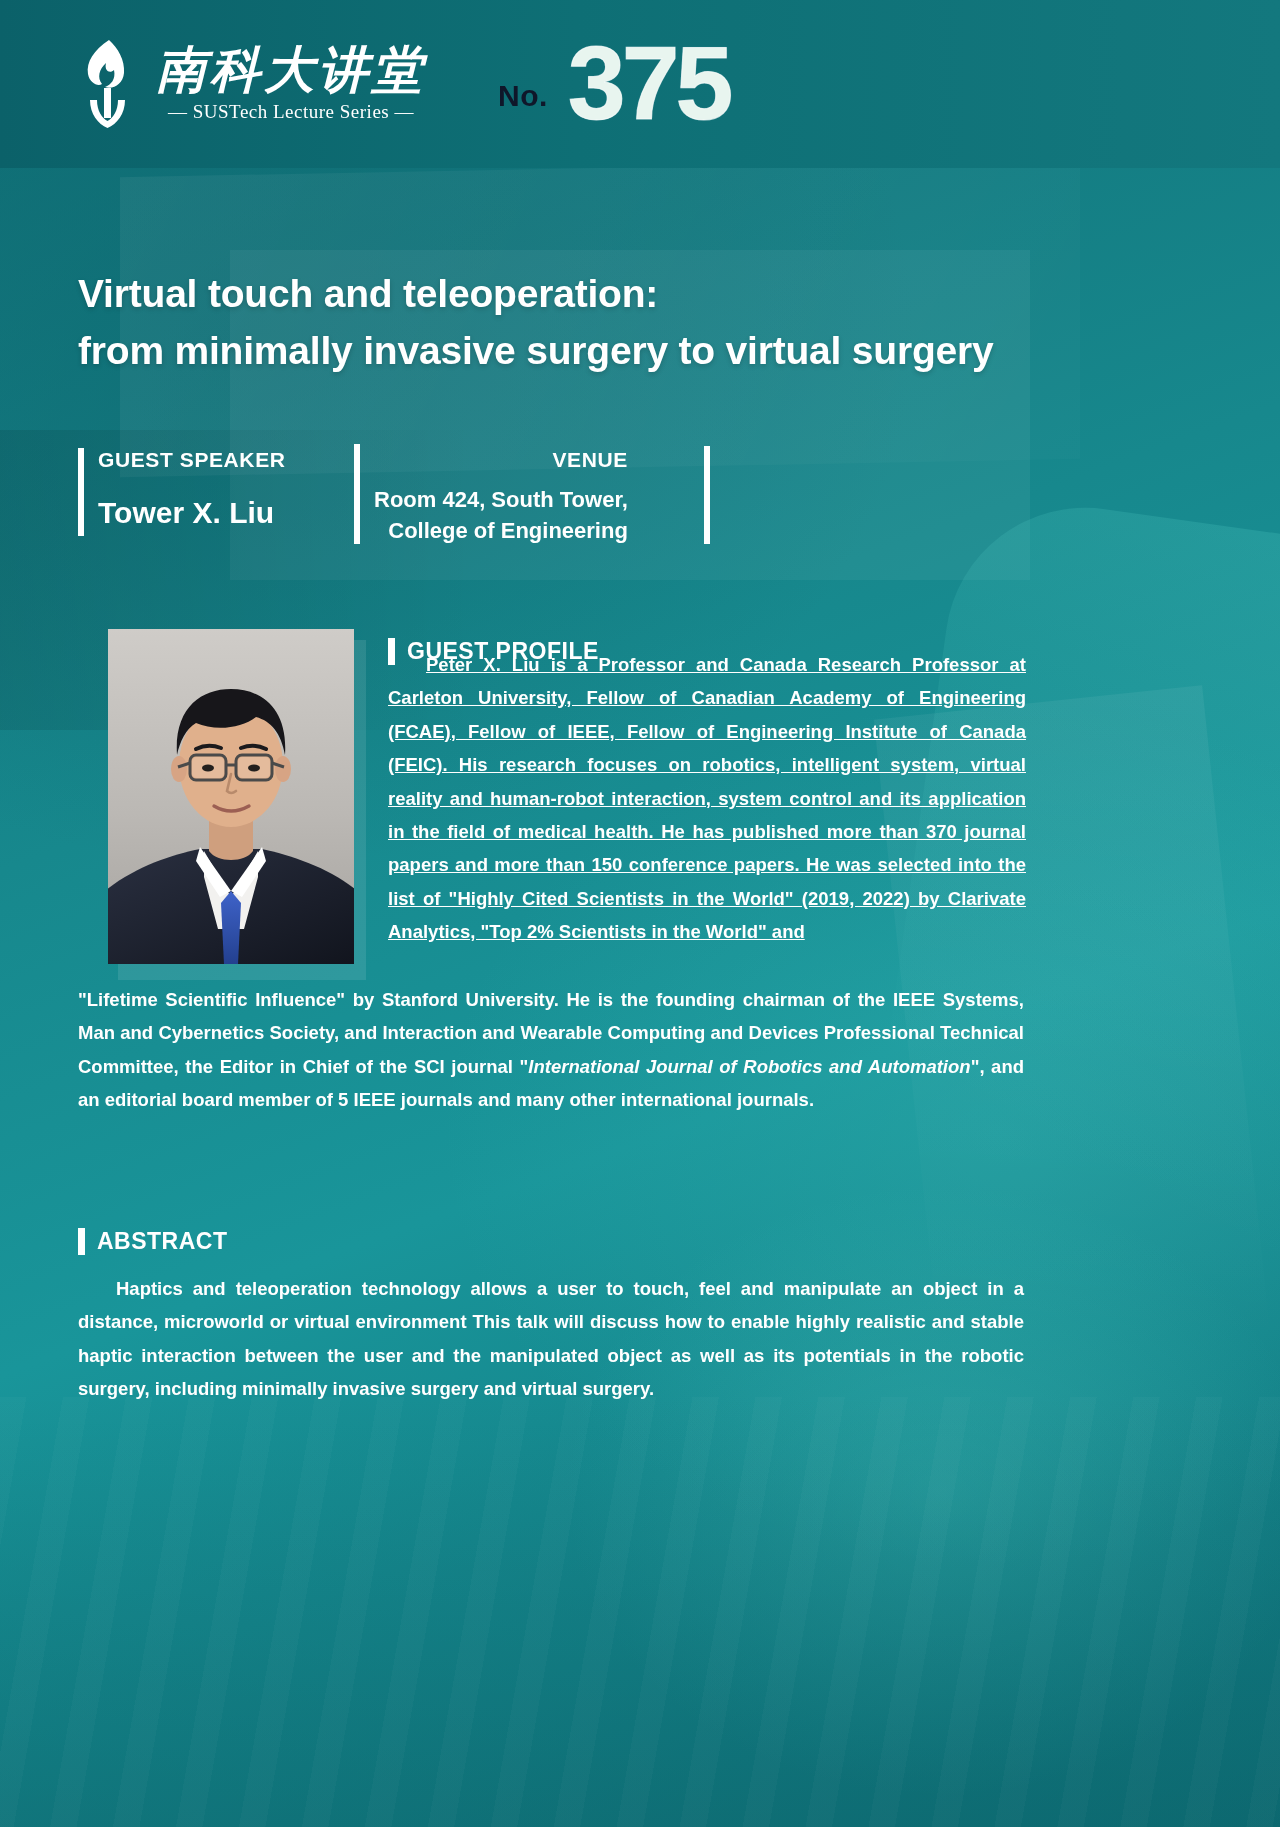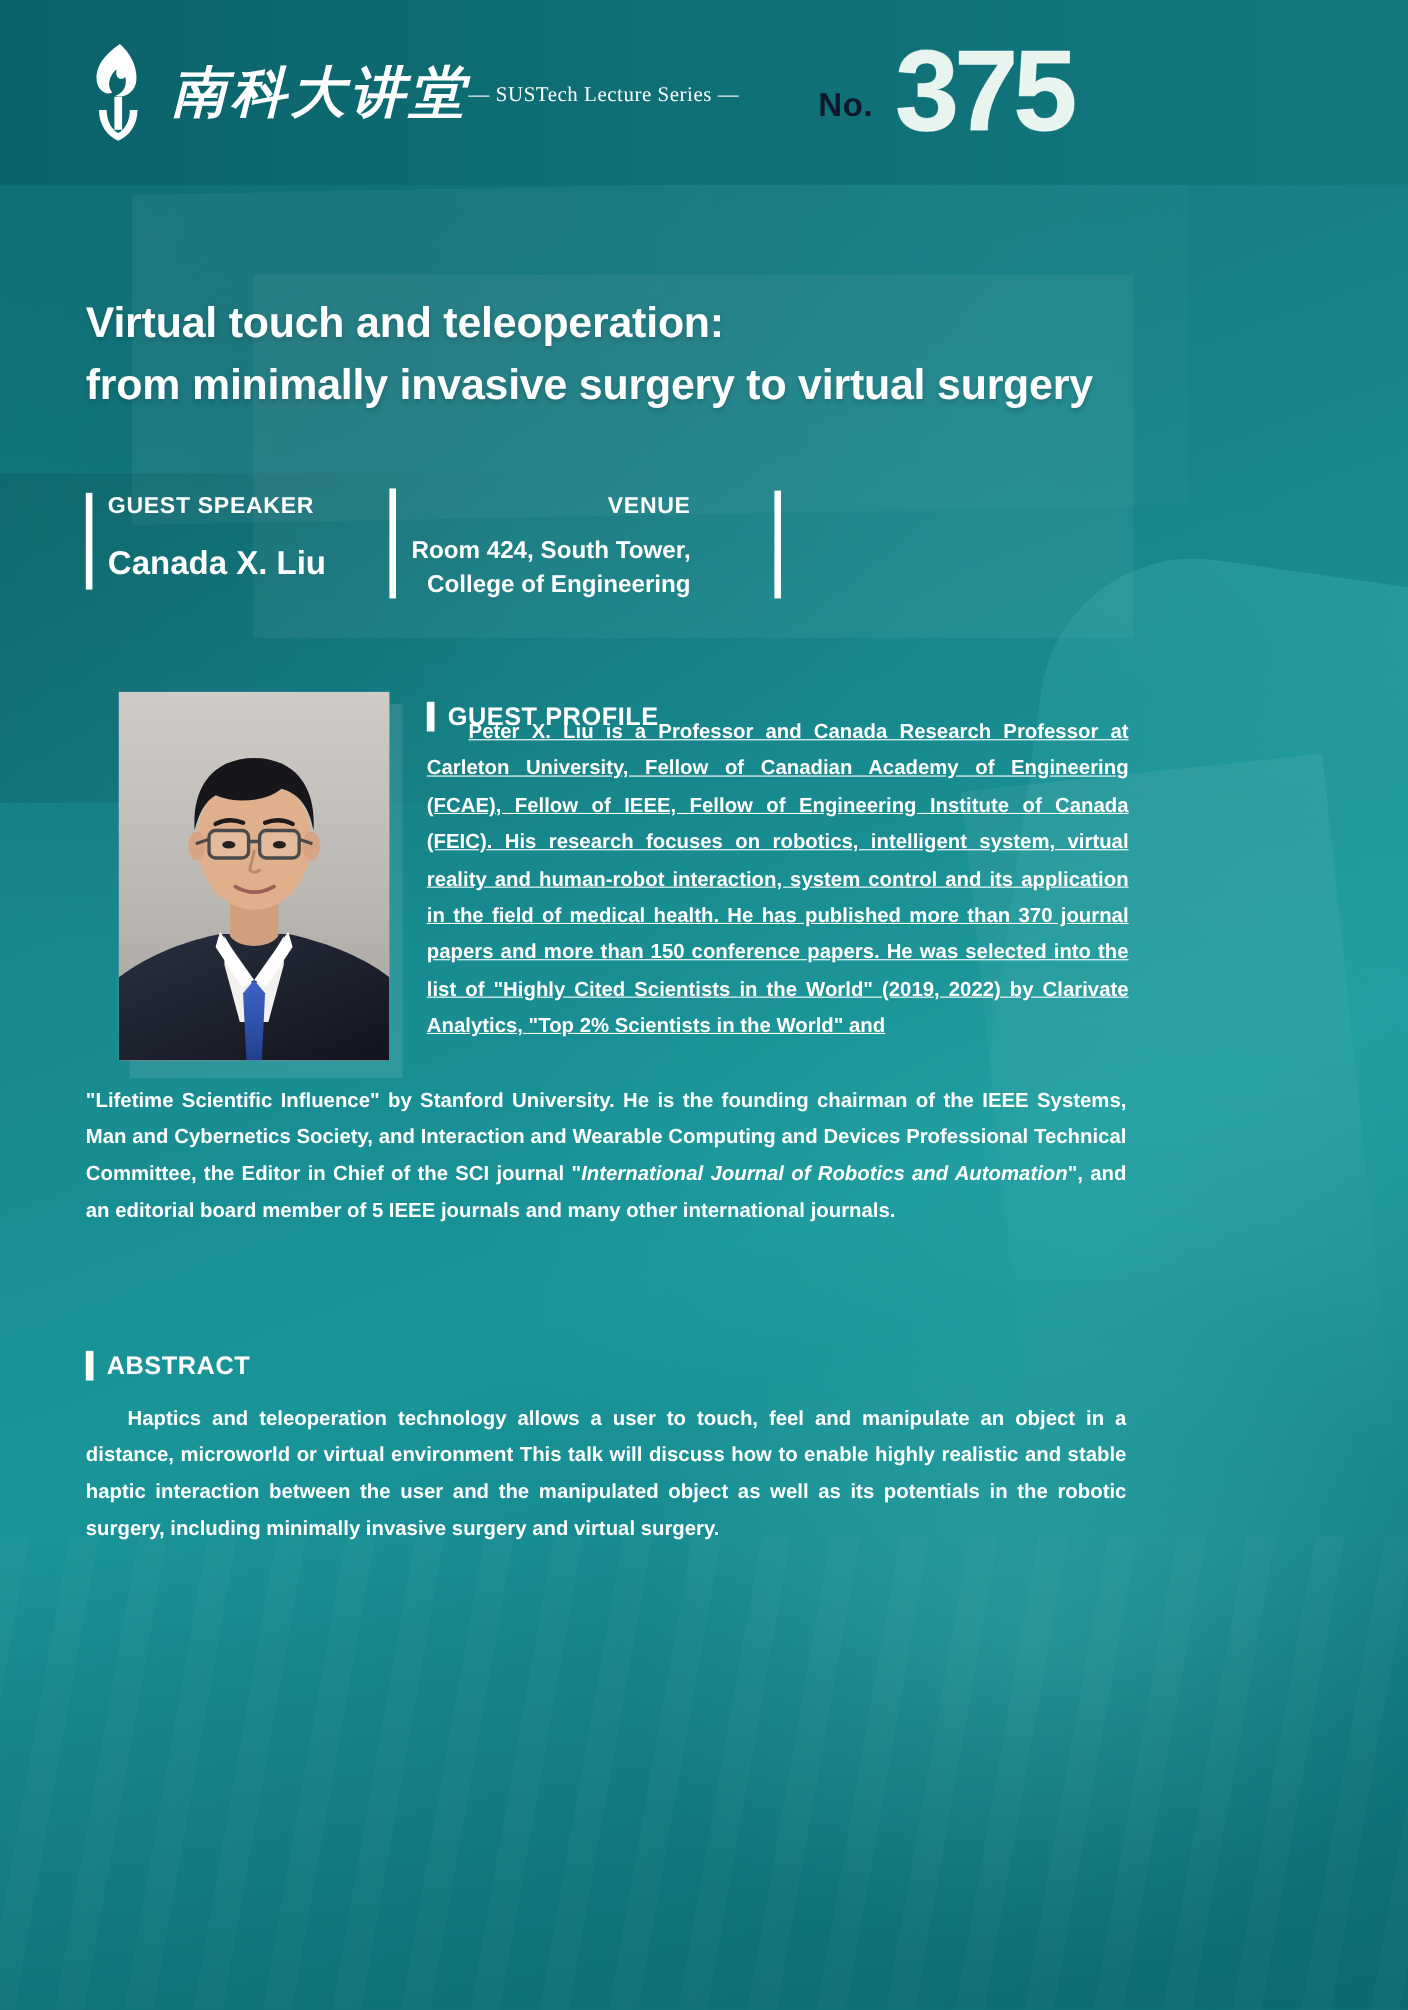--- a/index.html
+++ b/index.html
@@ -70,21 +70,21 @@
     position: absolute; left: 0; top: 0; width: 100%; height: 168px;
     display: flex; align-items: center;
   }
   .logo-wrap {
     display: flex; align-items: center; margin-left: 76px;
   }
   .torch {
     width: 64px; height: 92px; position: relative; margin-right: 16px;
   }
   .torch svg { display: block; }
-  .wordmark { display: flex; flex-direction: row; align-items: center; }
+  .wordmark { display: flex; flex-direction: column; align-items: center; }
   .cn-title {
     font-family: "DejaVu Sans", sans-serif;
     font-size: 50px;
     font-weight: 700;
     letter-spacing: 4px;
     line-height: 1;
     font-style: italic;
     color: #ffffff;
     white-space: nowrap;
   }
@@ -254,21 +254,21 @@
     <div class="title-line">Virtual touch and teleoperation:</div>
     <div class="title-line">from minimally invasive surgery to virtual surgery</div>
   </div>
 
   <div class="meta-row">
 
     <div class="meta-col speaker">
       <div class="meta-bar"></div>
       <div class="meta-body">
         <div class="meta-label">GUEST SPEAKER</div>
-        <div class="meta-name">Canada X. Liu</div>
+        <div class="meta-name">Tower X. Liu</div>
       </div>
     </div>
 
     <div class="meta-col venue">
       <div class="meta-bar"></div>
       <div class="meta-body">
         <div class="meta-label">VENUE</div>
         <div class="meta-value">Room 424, South Tower,</div>
         <div class="meta-value">College of Engineering</div>
       </div>

